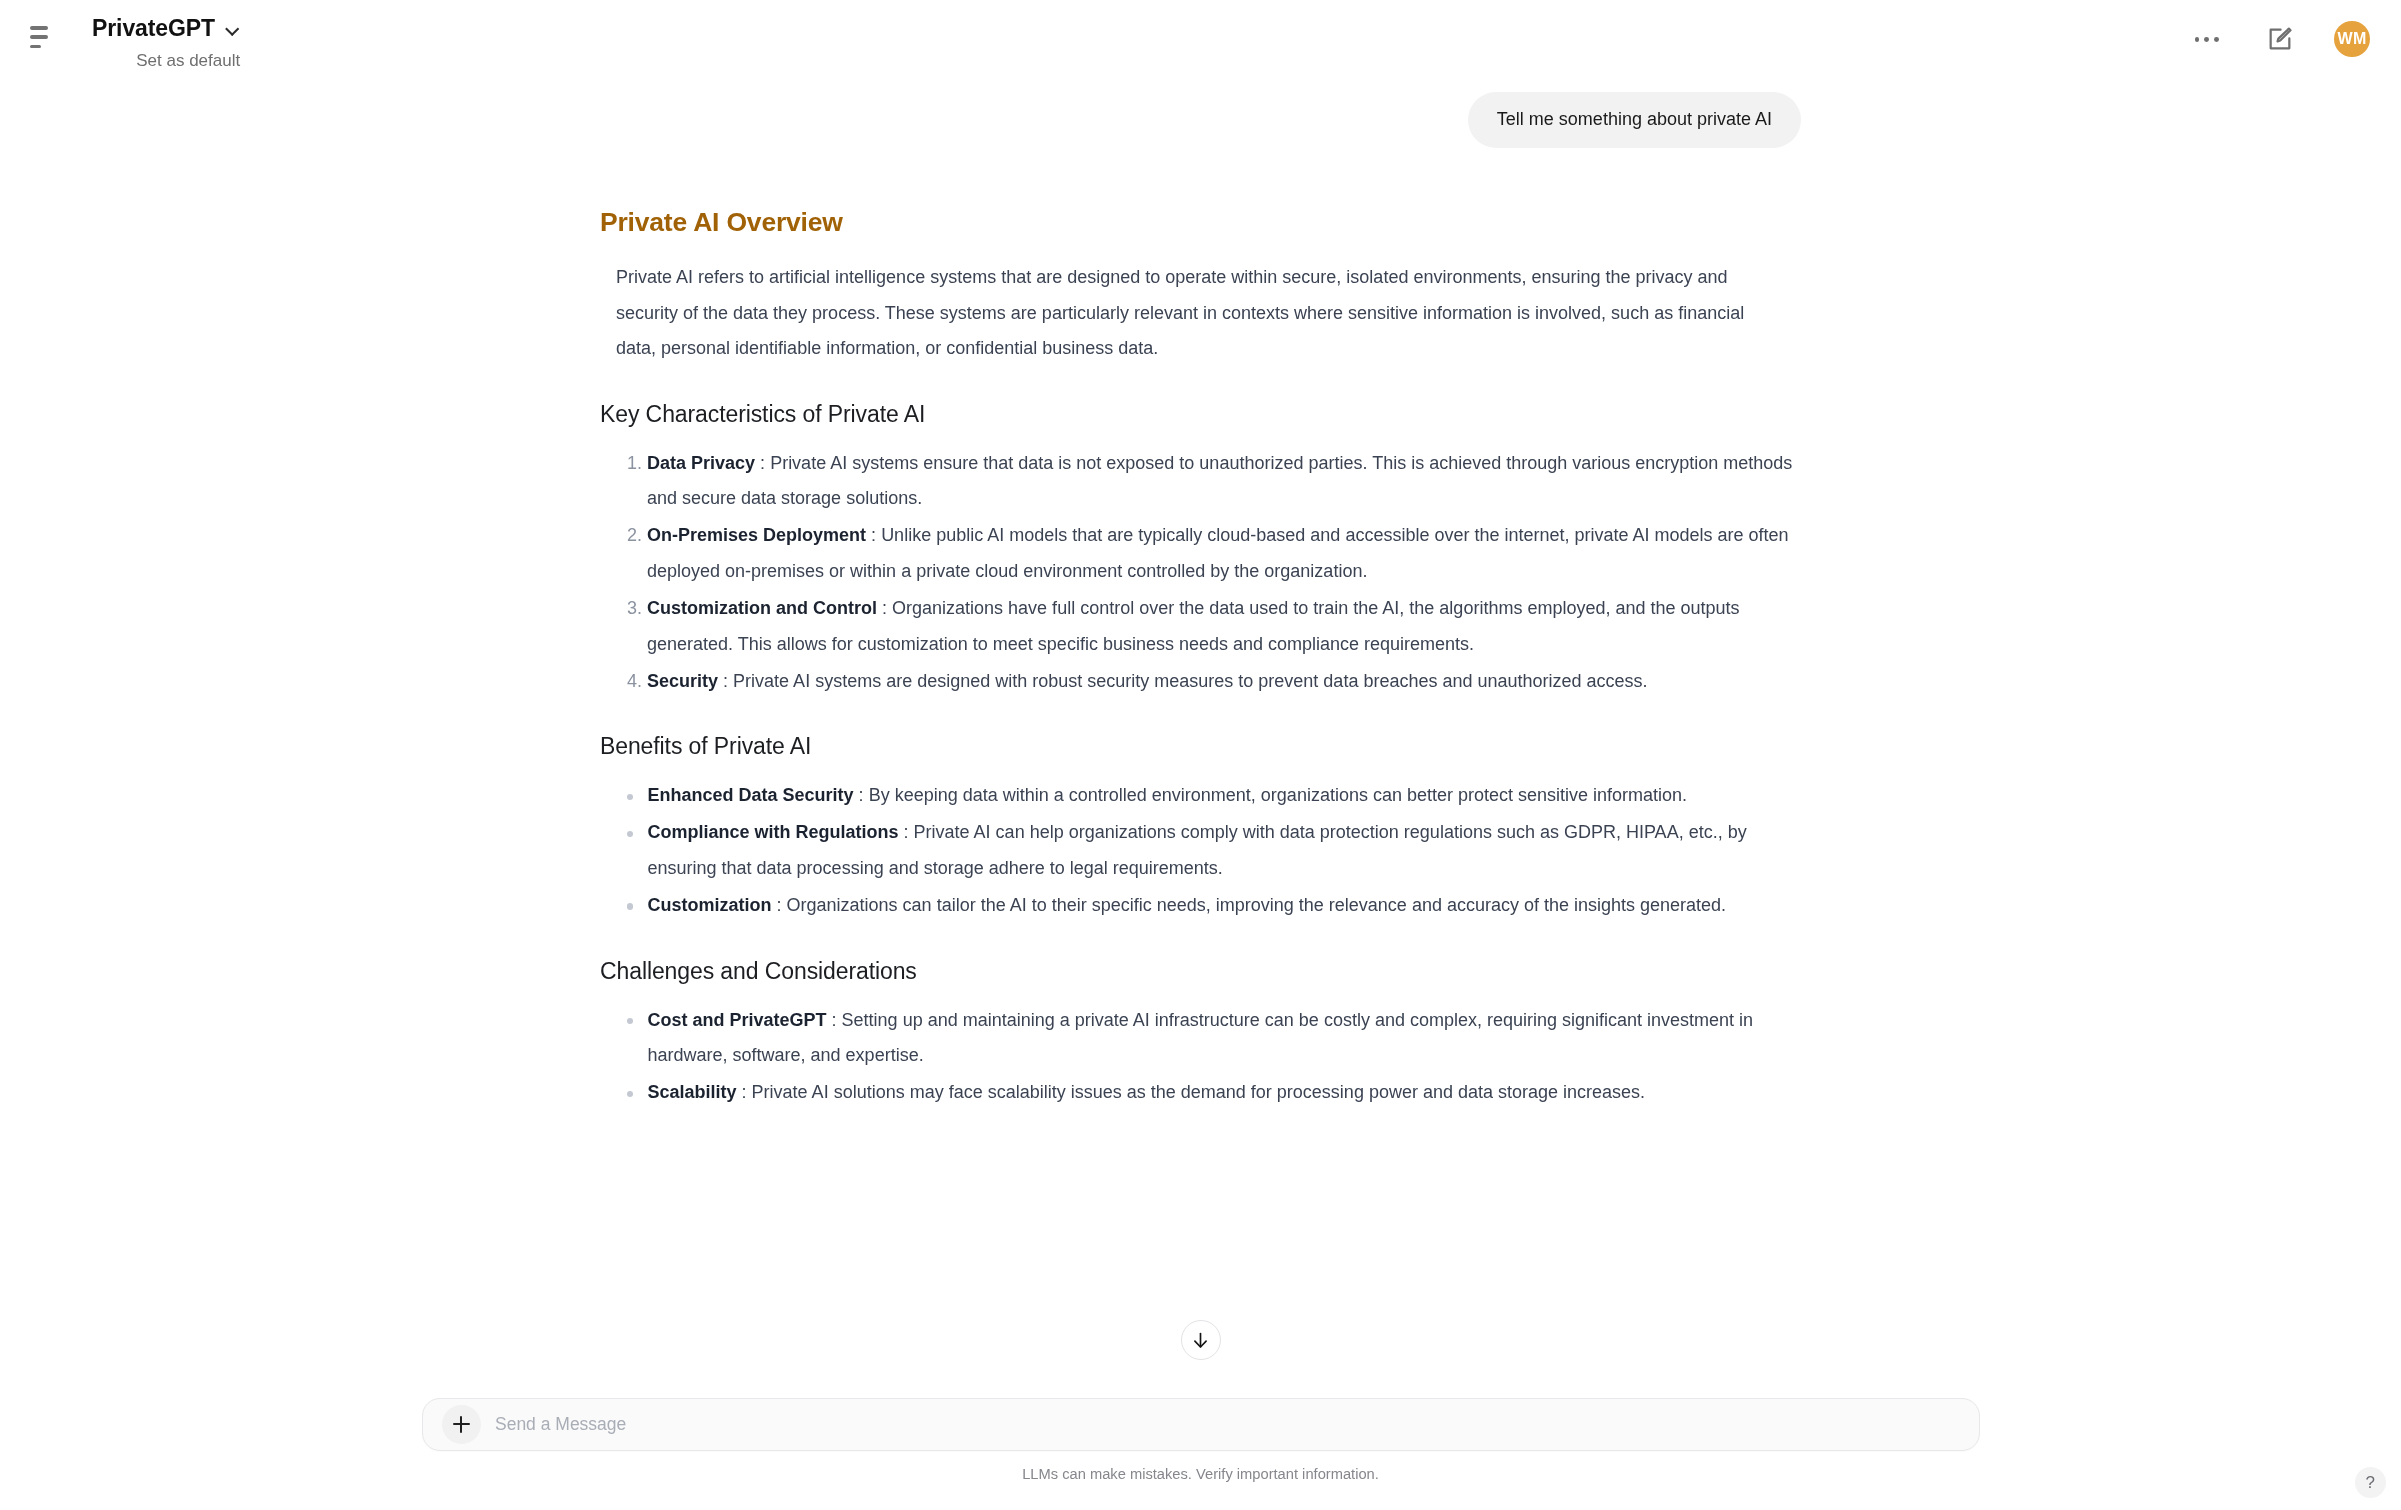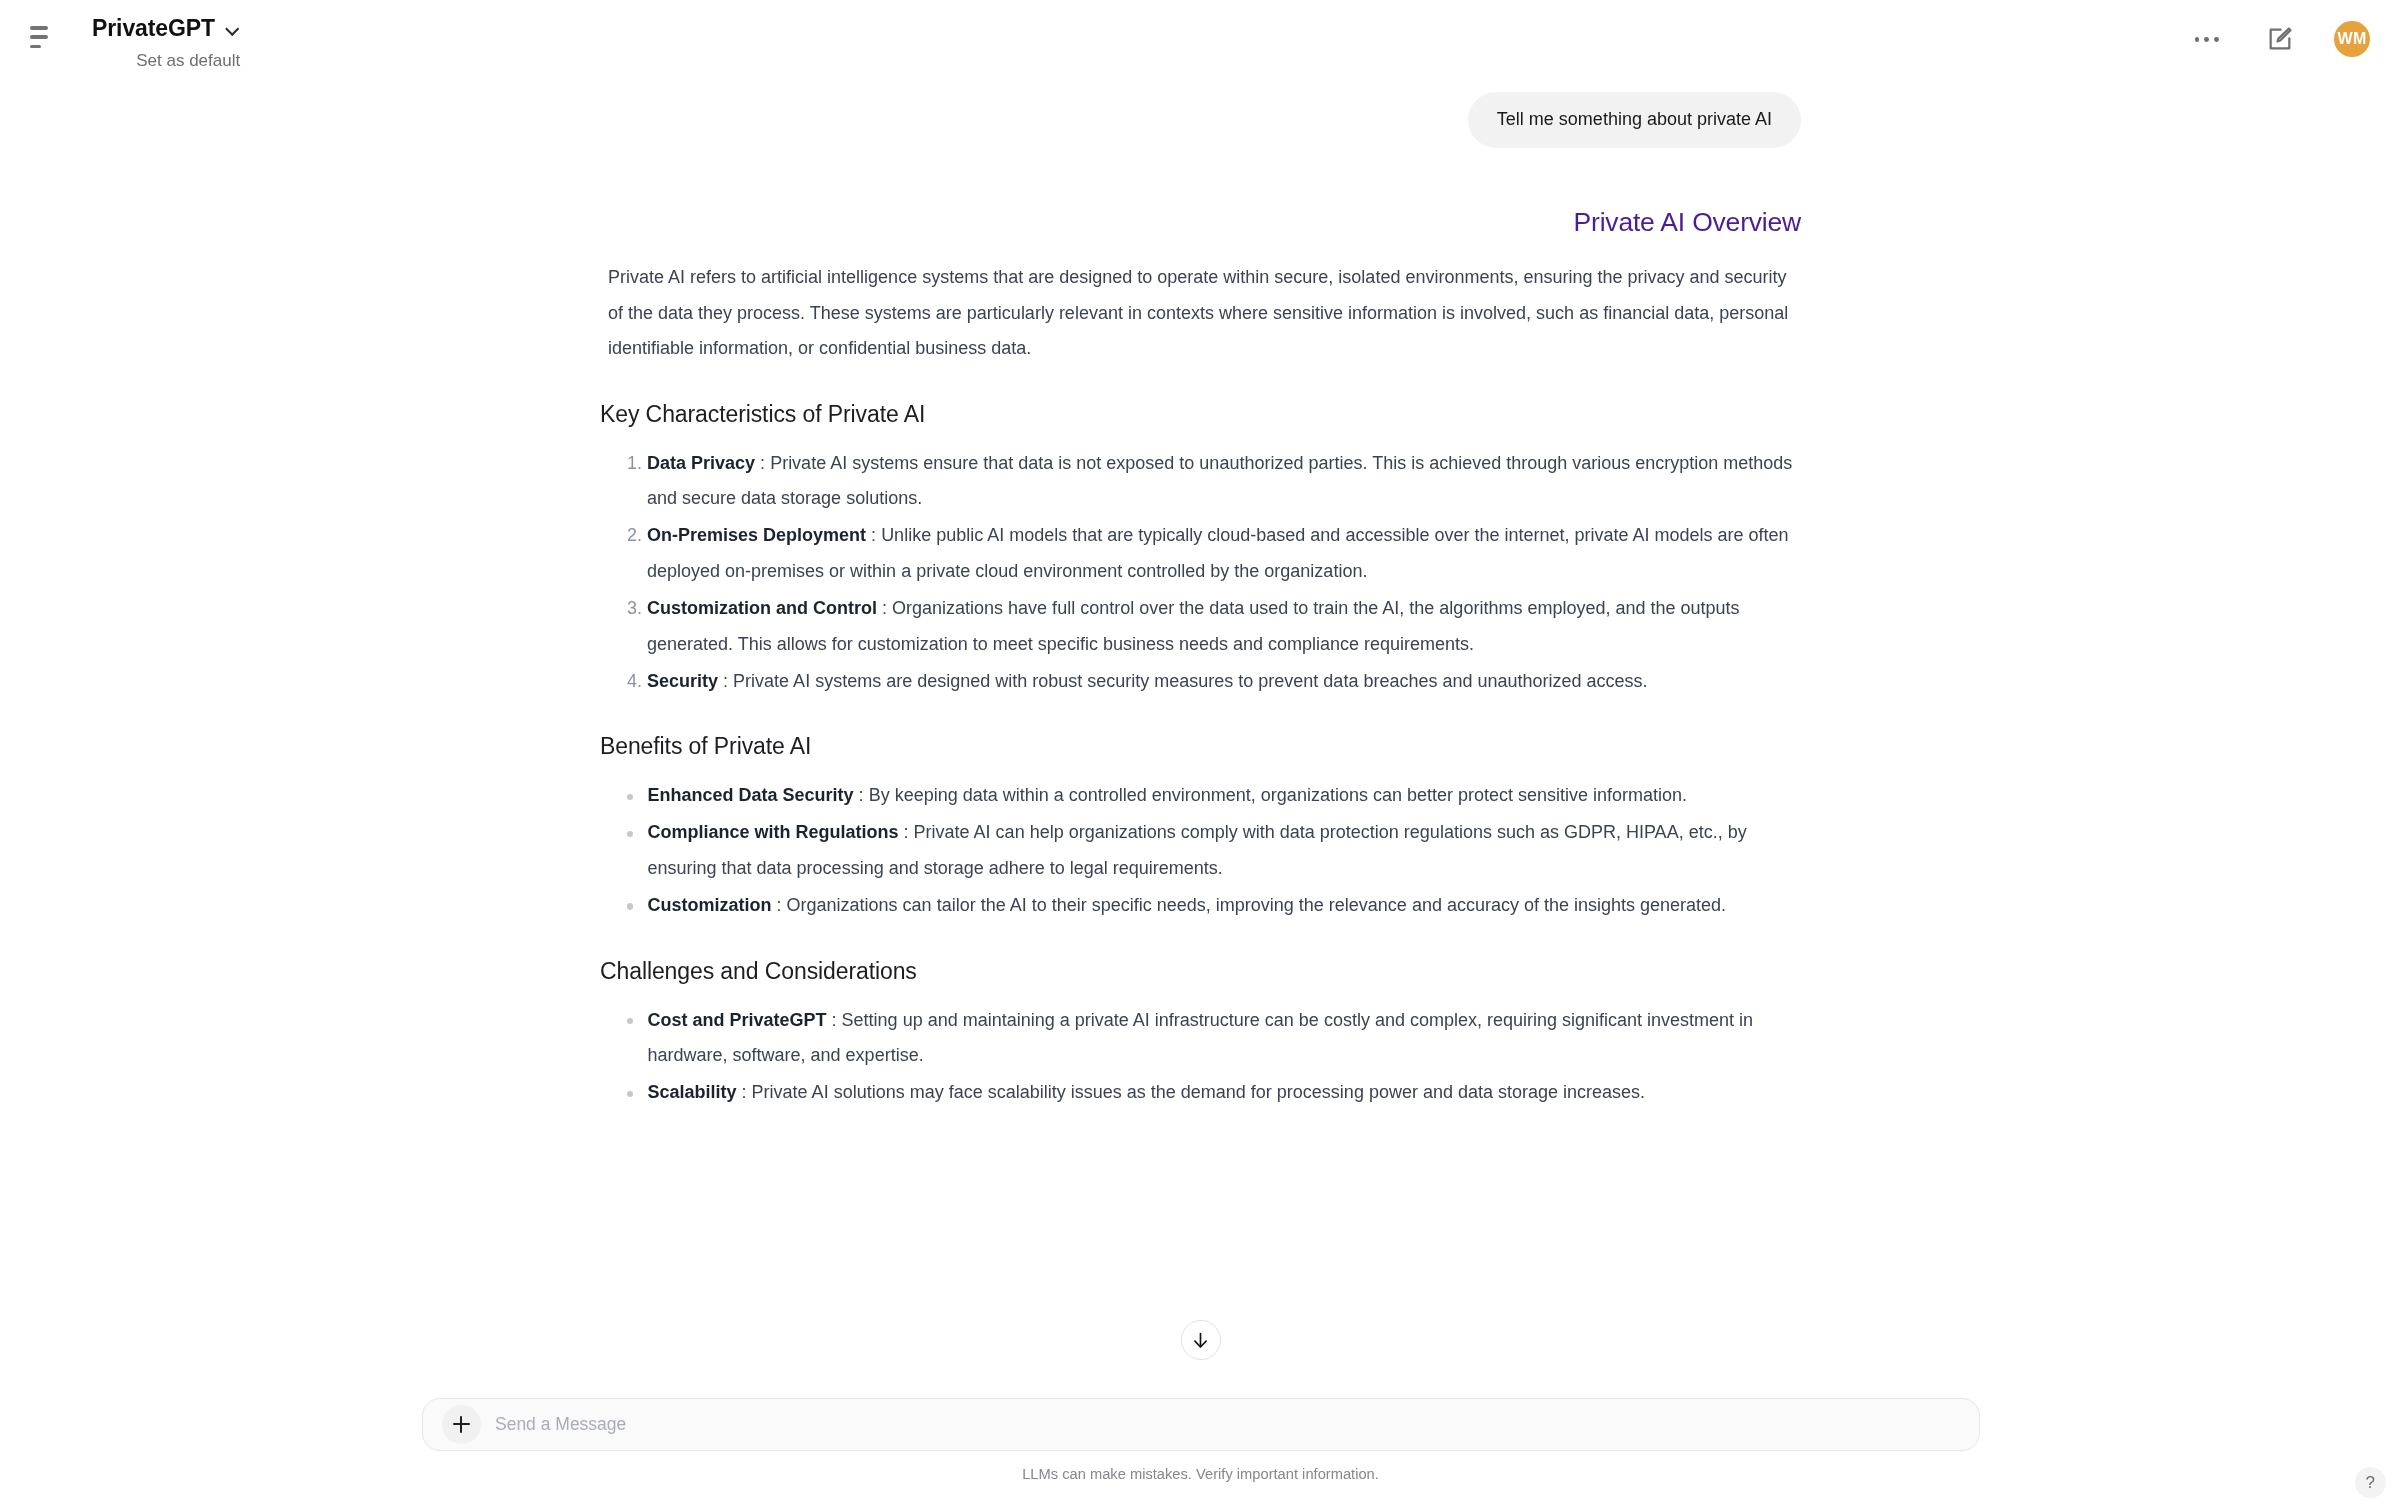--- a/index.html
+++ b/index.html
@@ -116,38 +116,37 @@
     font-size: 18px;
     color: #1a1a1a;
     line-height: 1.2;
     max-width: 838px;
   }
 
   .assistant { padding: 59px 0 0 0; }
 
   h1.doc-title {
     font-size: 26.5px;
-    font-weight: normal;
-    color: #4c1d95;
+    font-weight: bold;
+    color: #a16207;
     margin: 0 0 22.3px 0;
     letter-spacing: -0.2px;
-    text-align: right;
   }
   h2.doc-sub {
     font-size: 23px;
     font-weight: normal;
     color: #1c1e22;
     margin: 34px 0 18px 0;
     letter-spacing: -0.1px;
   }
   p.doc-p {
     font-size: 18px;
     line-height: 1.98;
     color: #3b4353;
-    margin: 8px;
+    margin: 16px;
     max-width: 1187px;
   }
   ol.doc-ol, ul.doc-ul {
     margin: 0;
     padding-left: 47px;
     font-size: 18px;
     line-height: 1.98;
     color: #3b4353;
   }
   ol.doc-ol { list-style: decimal; }

